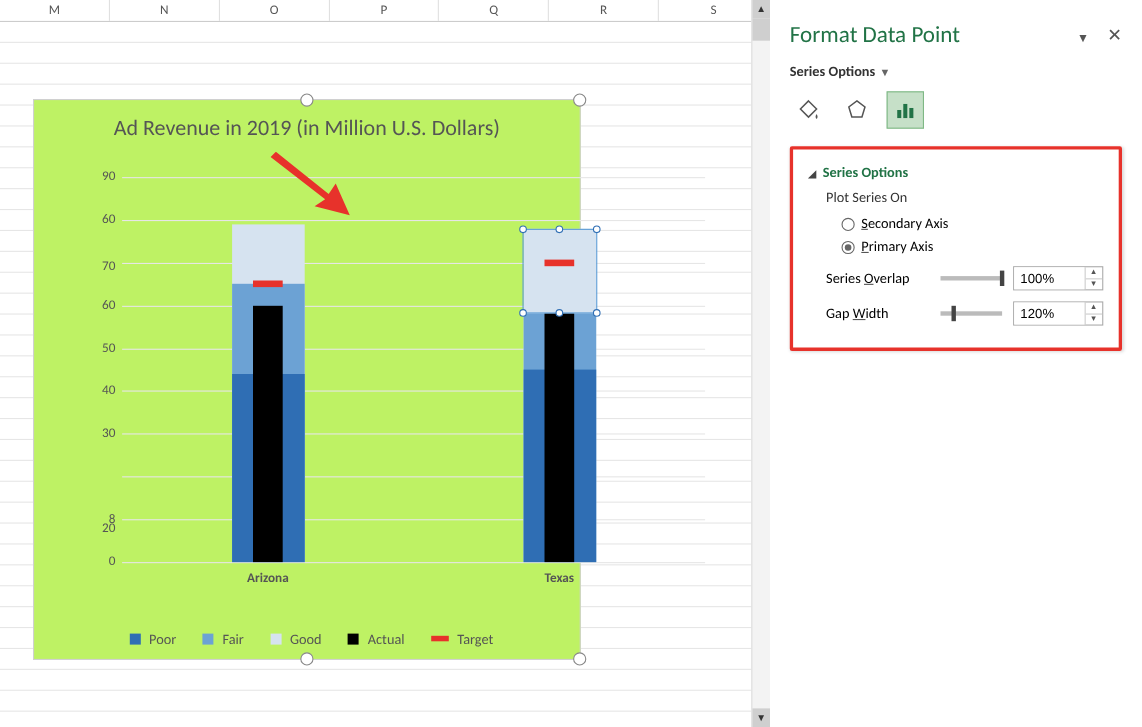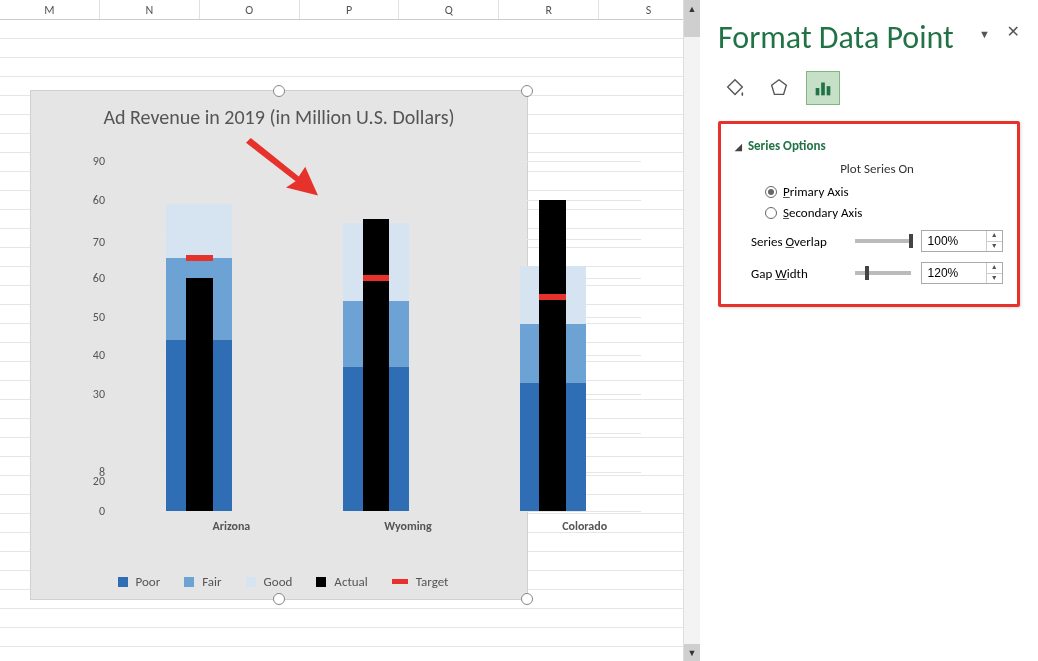--- a/index.html
+++ b/index.html
@@ -66,21 +66,21 @@
     line-height: 17px;
   }
   .scroll-dn { position:absolute; bottom:0; left:0;}
   
   .chart-container {
     position: absolute;
     left: 30px;
     top: 90px;
     width: 498px;
     height: 510px;
-    background: #e5e5e5;
+    background: #bef264;
     border: 1px solid #d0d0d0;
   }
   .chart-handle {
     position: absolute;
     width: 12px; height: 12px;
     border: 1px solid #888;
     border-radius: 50%;
     background: #fff;
   }
   .ch-t { top: -6px; left: 50%; margin-left: -6px; }
@@ -123,21 +123,20 @@
     position: absolute;
     left: 30px; top: 0; bottom: 0; right: 0;
     display: flex;
     justify-content: space-around;
     align-items: flex-end;
   }
   .bar-group {
     position: relative;
     width: 66px;
     height: 100%;
-    padding-left: 32px;
   }
   .seg { position: absolute; left:0; right:0; }
   .poor { background: #2f6eb4; }
   .fair { background: #6ca2d4; }
   .good { background: #d6e3f0; }
   .actual {
     position: absolute;
     width: 40%;
     left: 30%;
     background: #000;
@@ -195,21 +194,21 @@
     position: absolute;
     left: 700px;
     top: 0;
     width: 338px;
     height: 661px;
     padding: 18px 18px 0 18px;
     background: #fff;
   }
   .pane-title {
     color: #217346;
-    font-size: 32px;
+    font-size: 21px;
     font-weight: 300;
     margin-bottom: 14px;
   }
   .pane-close {
     position: absolute;
     top: 22px; right: 18px;
     font-size: 16px;
     color: #555;
     cursor: pointer;
   }
@@ -259,21 +258,20 @@
     font-size: 9px;
     color: #444;
     margin-right: 6px;
     display: inline-block;
     transform: rotate(0deg);
   }
   .sect-sub {
     font-size: 13px;
     color: #333;
     margin: 4px 0 8px 16px;
-    text-align: center;
   }
   .radio-row {
     margin: 6px 0 6px 30px;
     font-size: 13px;
     display: flex;
     align-items: center;
     gap: 6px;
   }
   .radio {
     width: 12px; height: 12px;
@@ -424,52 +422,55 @@
         <div class="bars" id="bars">
             <div class="bar-group">
               <div class="seg good" style="bottom: 0px; height: 307.222px;"></div>
               <div class="seg fair" style="bottom: 0px; height: 252.778px;"></div>
               <div class="seg poor" style="bottom: 0px; height: 171.111px;"></div>
               <div class="actual" style="height: 233.333px;"></div>
               <div class="target" style="bottom: 249.778px;"></div>
               <div class="cat-label">Arizona</div>
             </div>
             <div class="bar-group">
-              <div class="seg good" style="bottom: 0px; height: 287.778px;"></div>
-              <div class="seg fair" style="bottom: 0px; height: 210px;"></div>
-              <div class="seg poor" style="bottom: 0px; height: 143.889px;"></div>
-              <div class="actual" style="height: 291.667px;"></div>
-              <div class="target" style="bottom: 230.333px;"></div>
-              <div class="cat-label">Wyoming</div>
-            </div>
-            <div class="bar-group">
-              <div class="seg good" style="bottom: 0px; height: 245px;"></div>
-              <div class="seg fair" style="bottom: 0px; height: 186.667px;"></div>
-              <div class="seg poor" style="bottom: 0px; height: 128.333px;"></div>
-              <div class="actual" style="height: 311.111px;"></div>
-              <div class="target" style="bottom: 210.889px;"></div>
-              <div class="cat-label">Colorado</div>
+              <div class="seg good" style="bottom: 0px; height: 303.333px;"></div>
+              <div class="seg fair" style="bottom: 0px; height: 225.556px;"></div>
+              <div class="seg poor" style="bottom: 0px; height: 175px;"></div>
+              <div class="actual" style="height: 225.556px;"></div>
+              <div class="target" style="bottom: 269.222px;"></div>
+              <div class="selbox" style="bottom: 225.556px; height: 77.7778px; left: -1px; right: -1px;">
+                <div class="selhandle" style="left: -4px; top: -4px;"></div>
+                <div class="selhandle" style="right: -4px; top: -4px;"></div>
+                <div class="selhandle" style="left: -4px; bottom: -4px;"></div>
+                <div class="selhandle" style="right: -4px; bottom: -4px;"></div>
+                <div class="selhandle" style="left: calc(50% - 4px); top: -4px;"></div>
+                <div class="selhandle" style="left: calc(50% - 4px); bottom: -4px;"></div>
+              </div>
+              <div class="cat-label">Texas</div>
             </div>
           </div>
       </div>
 
       <div class="legend" id="legend"><span><span class="sw" style="background: rgb(47, 110, 180);"></span>Poor</span><span><span class="sw" style="background: rgb(108, 162, 212);"></span>Fair</span><span><span class="sw" style="background: rgb(214, 227, 240);"></span>Good</span><span><span class="sw" style="background: rgb(0, 0, 0);"></span>Actual</span><span><span class="sw sw-tgt" style="background: rgb(231, 50, 43);"></span>Target</span></div>
     </div>
   </div>
 
   <div class="scrollbar-v" style="left:683px;">
     <div class="scroll-arrow">▲</div>
     <div class="scroll-thumb"></div>
     <div class="scroll-arrow scroll-dn">▼</div>
   </div>
 
   <div class="task-pane">
     <div class="pane-title">Format Data Point</div>
     <div class="pane-drop">▼</div>
     <div class="pane-close">✕</div>
+    <div class="pane-sub">
+      <span>Series Options</span><span class="chev">▼</span>
+    </div>
 
     <div class="pane-icons">
       <div class="p-icon">
         <svg width="22" height="22" viewBox="0 0 24 24">
             <path d="M12 3 L20 11 L12 19 L4 11 Z" fill="none" stroke="#555" stroke-width="1.5"></path>
             <path d="M20 16 q2 3 0 5 q-2 -2 0 -5" fill="#555"></path>
           </svg>
       </div>
       <div class="p-icon">
         <svg width="22" height="22" viewBox="0 0 24 24">
@@ -483,28 +484,28 @@
             <rect x="16" y="10" width="4" height="10" fill="#217346"></rect>
           </svg>
       </div>
     </div>
 
     <div class="redbox">
       <div class="sect-head">Series Options</div>
       <div class="sect-sub">Plot Series On</div>
 
       <div class="radio-row">
+        <span class="radio"></span>
+        <span><span class="ul1">S</span><span>econdary Axis</span></span>
+      </div>
+      <div class="radio-row">
         <span class="radio">
             <span class="dot"></span>
           </span>
         <span><span class="ul1">P</span><span>rimary Axis</span></span>
-      </div>
-      <div class="radio-row">
-        <span class="radio"></span>
-        <span><span class="ul1">S</span><span>econdary Axis</span></span>
       </div>
 
       <div class="opt-row">
         <span class="opt-label">Series <span class="ul1">O</span>verlap</span>
         <div class="slider">
             <div class="knob" style="left:54px;"></div>
           </div>
         <div class="spin">
           <input value="100%" style="">
           <div class="btns">

